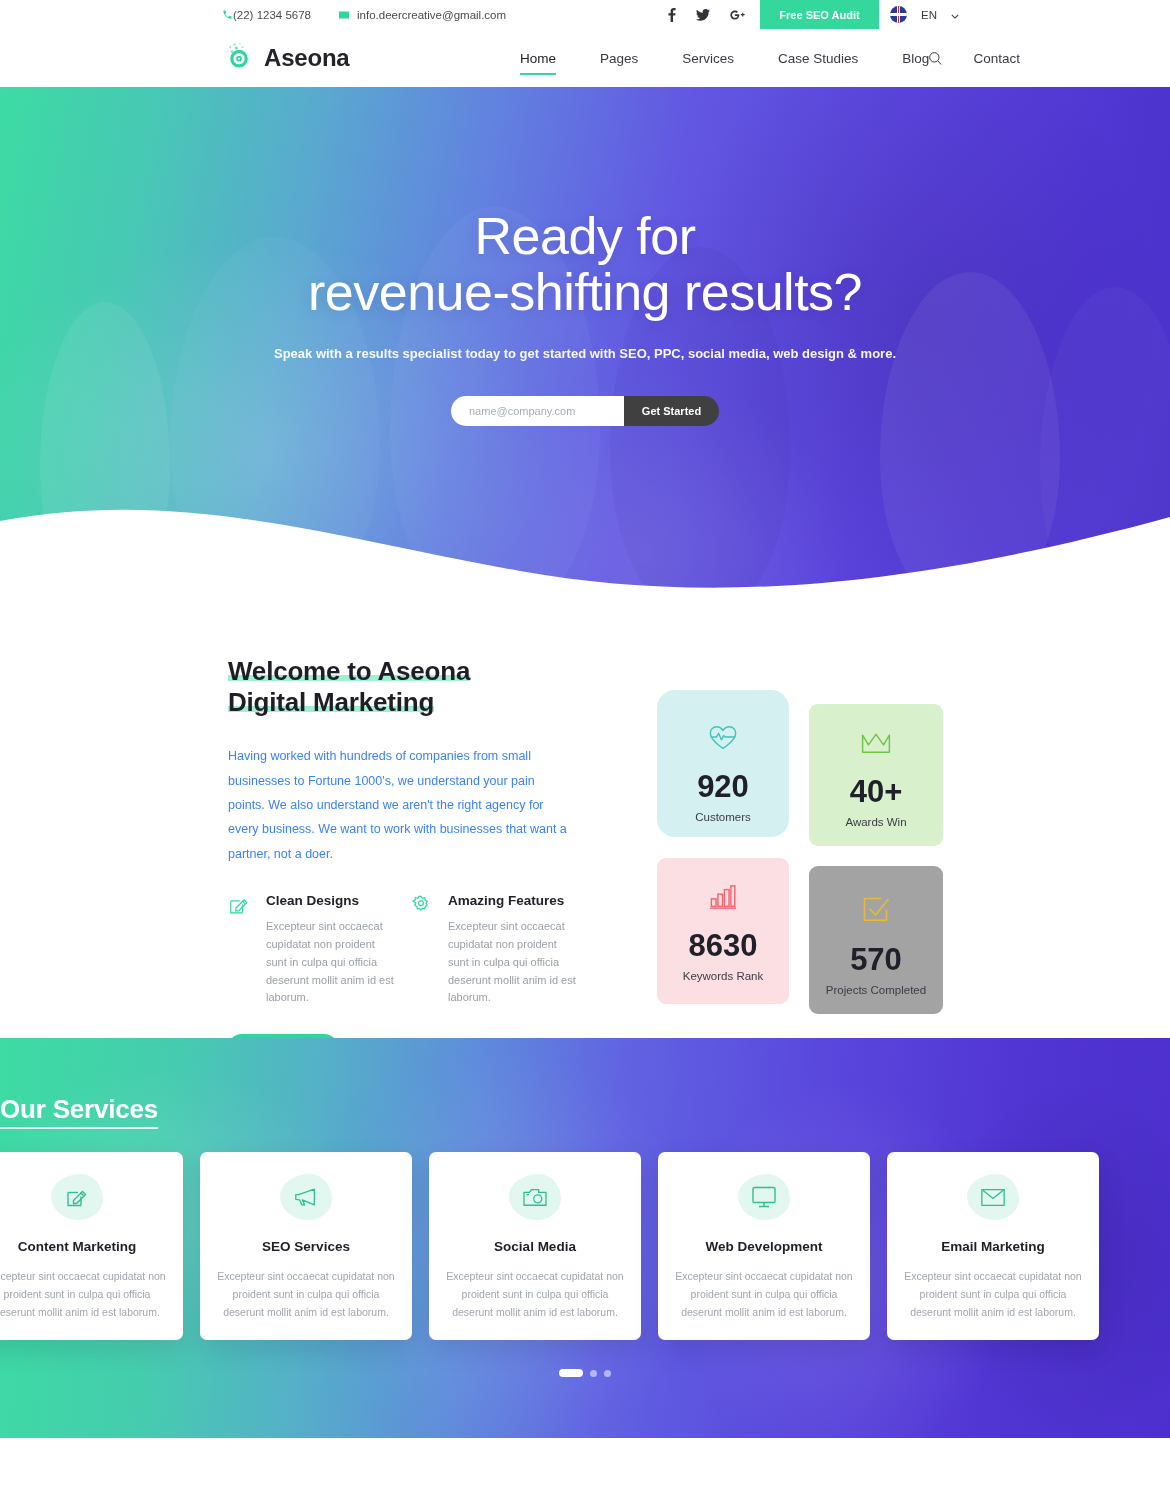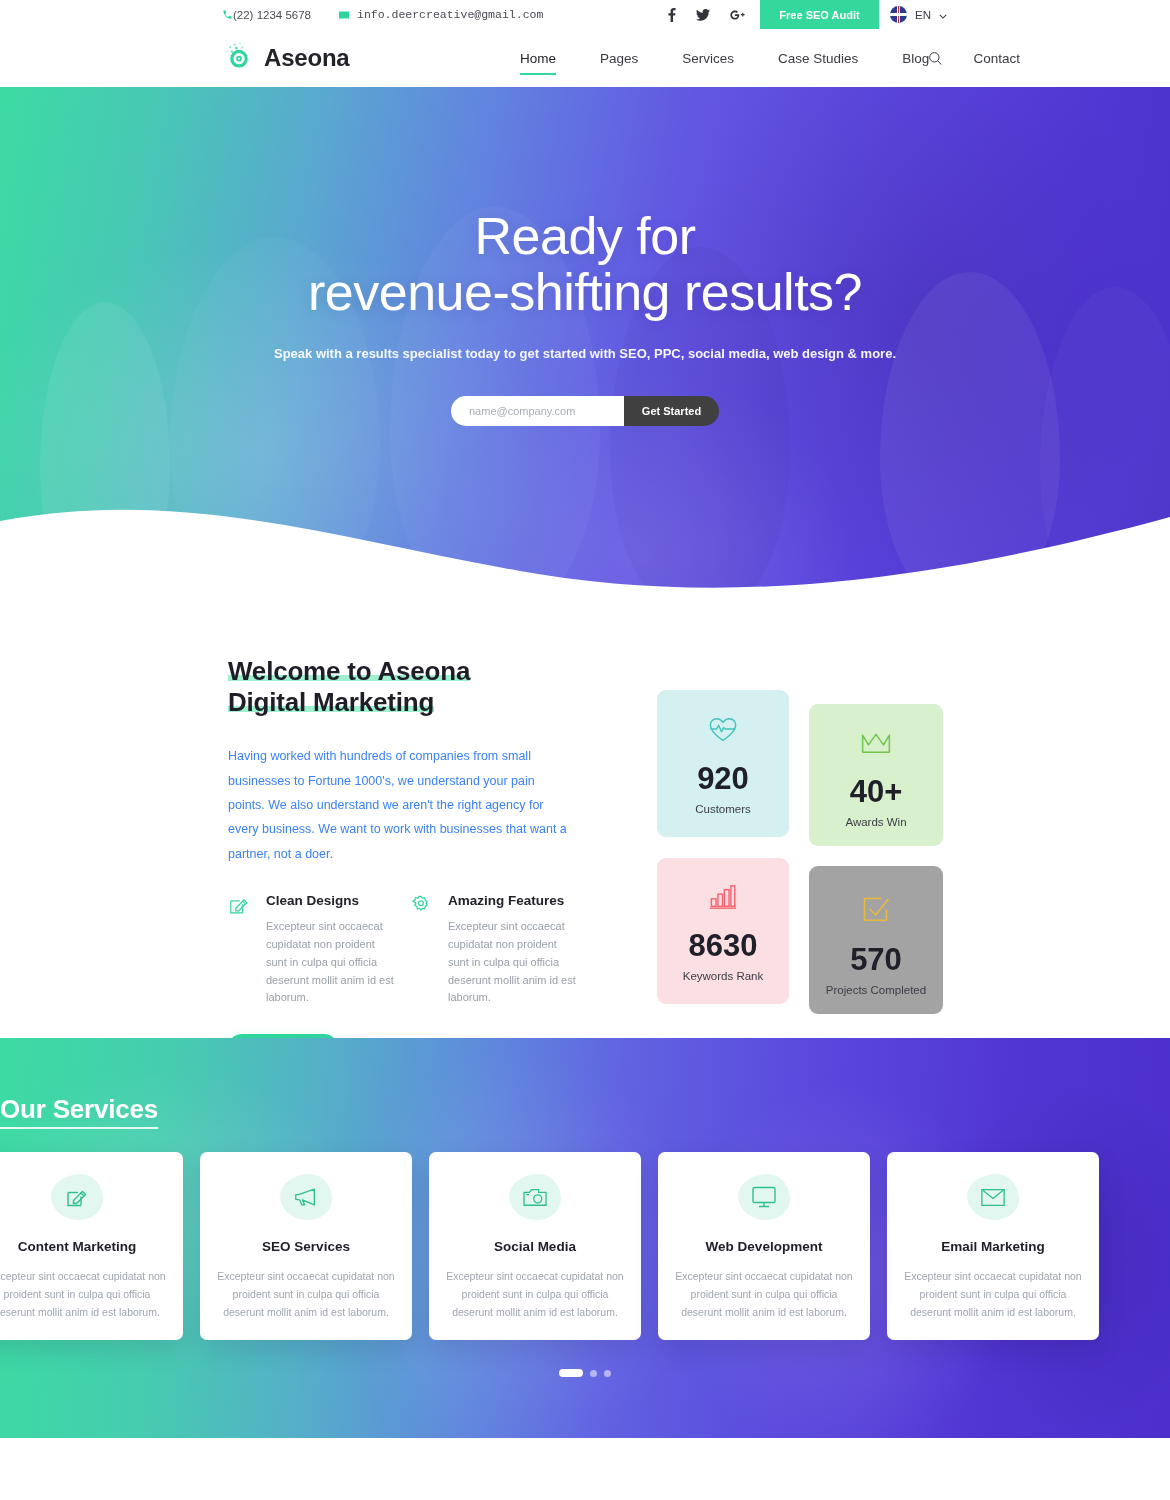--- a/index.html
+++ b/index.html
@@ -10,30 +10,30 @@
   }
   .page { position: relative; width: 1170px; height: 1500px; overflow: hidden; }
 
   
   .topbar {
     height: 29px; display: flex; align-items: center;
     font-size: 11.5px; color: #4a4a52; background: #fff;
     position: relative; z-index: 40;
   }
   .tb-phone { position: absolute; left: 222px; display: flex; align-items: center; }
-  .tb-mail  { position: absolute; left: 338px; display: flex; align-items: center; gap: 7px; font-family: Liberation Mono, monospace; }
+  .tb-mail  { position: absolute; left: 338px; display: flex; align-items: center; gap: 7px; }
   .tb-ico { color: #2fd69b; display: inline-flex; }
   .tb-social { position: absolute; left: 668px; display: flex; gap: 20px; align-items: center; color: #33333b; }
   .tb-social span { font-size: 13px; line-height: 1; display: inline-flex; align-items: center; }
   .seo-btn {
     position: absolute; left: 760px; top: 0; height: 29px; width: 119px;
     background: #34d89c; color: #fff; font-size: 11px; font-weight: 600;
     display: flex; align-items: center; justify-content: center; border: none; cursor: pointer;
   }
-  .lang { position: absolute; left: 890px; display: flex; align-items: center; gap: 8px; cursor: pointer; }
+  .lang { position: absolute; left: 890px; display: flex; align-items: center; gap: 14px; cursor: pointer; }
   .flag {
     width: 17px; height: 17px; border-radius: 50%; position: relative; overflow: hidden;
     background: #2b3a8f;
   }
   .flag:before, .flag:after { content: ""; position: absolute; background: #fff; }
   .flag:before { left: 7px; top: 0; width: 3px; height: 17px; }
   .flag:after  { top: 7px; left: 0; height: 3px; width: 17px; }
   .flag i { position: absolute; background: #d1282e; }
   .flag i.v { left: 7.6px; top: 0; width: 1.8px; height: 17px; }
   .flag i.h { top: 7.6px; left: 0; height: 1.8px; width: 17px; }
@@ -128,21 +128,21 @@
     margin-top: 27px; width: 110px; height: 28px; border-radius: 14px; border: none;
     background: #2fd69b; color: #fff; font-size: 11px; font-weight: 700; cursor: pointer;
     box-shadow: 0 6px 14px rgba(47,214,155,.32); font-family: "Liberation Sans", sans-serif;
   }
 
   .stats { position: absolute; left: 657px; top: 48px; width: 286px; height: 330px; }
   .stat { position: absolute; border-radius: 9px; display: flex; flex-direction: column; align-items: center; }
   .stat .num { font-size: 31px; font-weight: 700; color: #20202a; line-height: 1; }
   .stat .lbl { margin-top: 9px; font-size: 11.5px; color: #3c3c46; }
   .stat .ico { margin-bottom: 16px; }
-  .s1 { left: 0;   top: 22px;  width: 132px; height: 147px; background: #d4f0f0; padding-top: 26px; }
+  .s1 { left: 0;   top: 22px;  width: 132px; height: 147px; background: #d4f0f0; padding-top: 34px; border-radius: 18px; }
   .s2 { left: 152px; top: 36px; width: 134px; height: 142px; background: #d9f0cd; padding-top: 28px; }
   .s3 { left: 0;   top: 190px; width: 132px; height: 146px; background: #fbdfe2; padding-top: 26px; }
   .s4 { left: 152px; top: 198px; width: 134px; height: 148px; background: #a3a3a3; padding-top: 30px; }
 
   
   .services { position: absolute; left: 0; top: 1038px; width: 1170px; height: 400px; overflow: hidden; }
   .svc-bg {
     position: absolute; inset: 0;
     background:
       radial-gradient(ellipse 280px 220px at 14% 45%, rgba(255,255,255,.13), transparent 70%),

